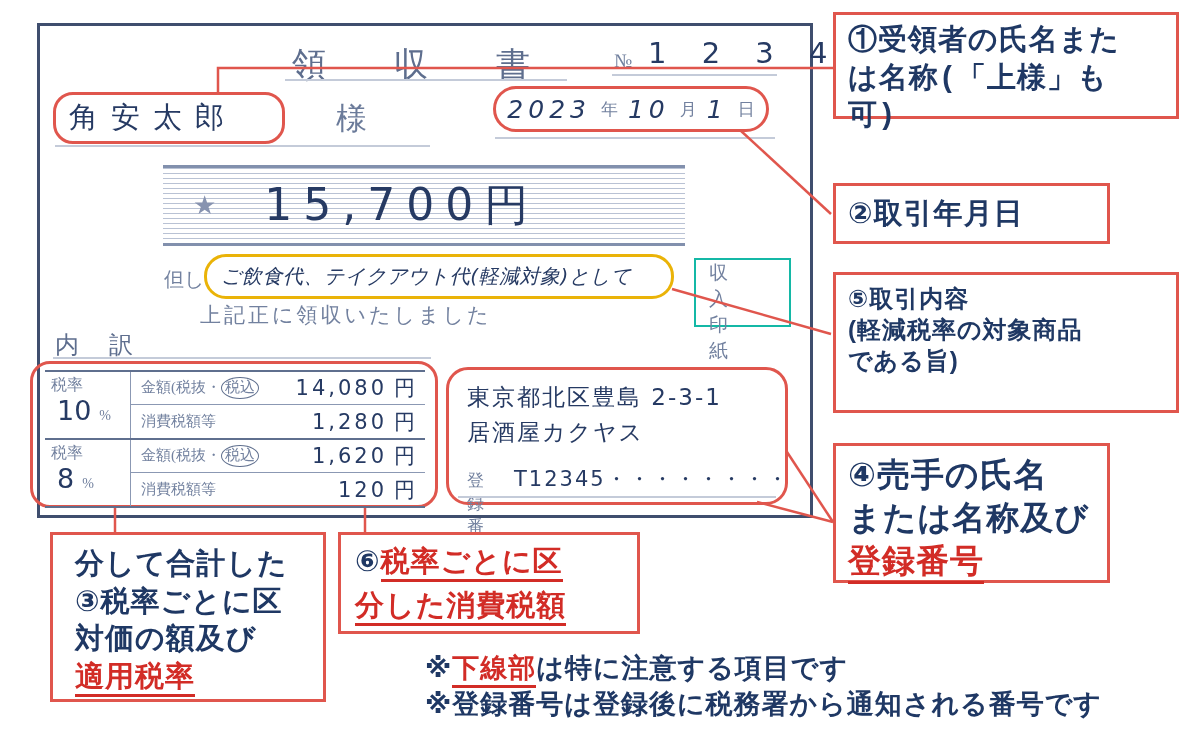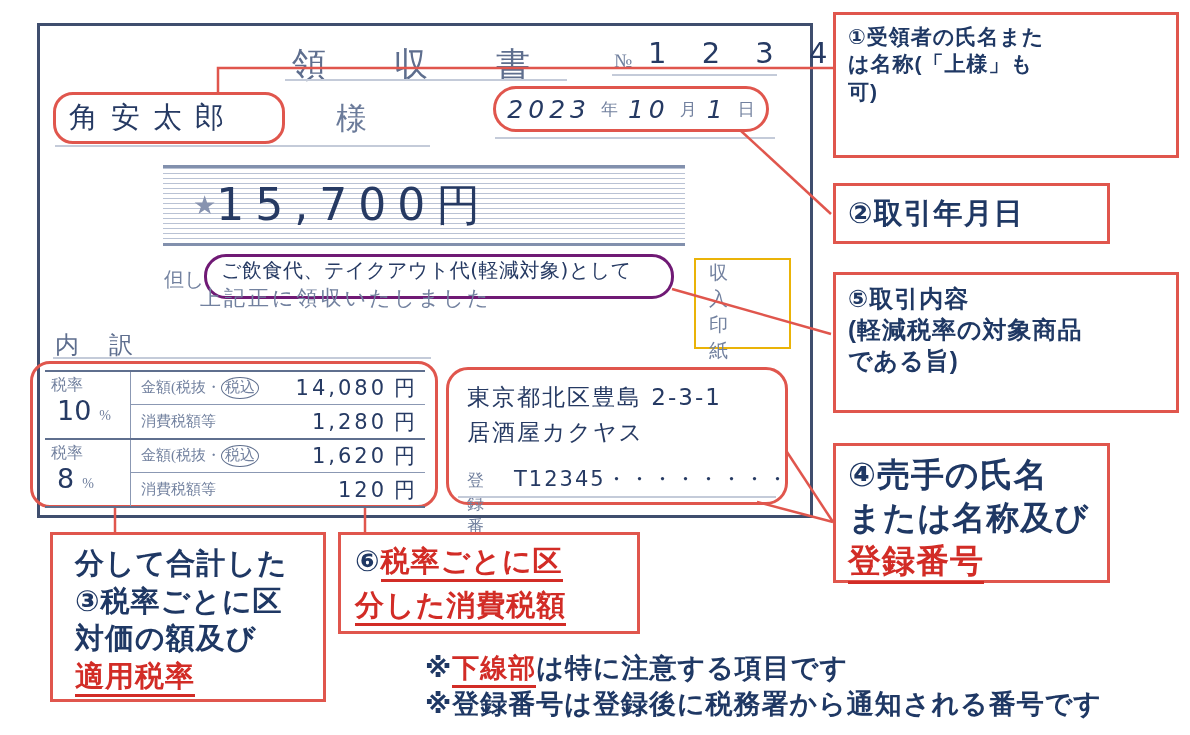--- a/index.html
+++ b/index.html
@@ -43,34 +43,34 @@
   .name-text { font-size:29px; letter-spacing:13px; padding-left:13px; }
   .honorific { left:336px; top:98px; font-size:31px; color:#6b7b9a; }
 
   .amount-box {
     left:163px; top:165px; width:522px; height:81px;
     border-top:3px solid #8290ad; border-bottom:3px solid #8290ad;
     background:repeating-linear-gradient(to bottom,#b9c2d4 0,#b9c2d4 1px,transparent 1px,transparent 5px);
     display:flex; align-items:center;
   }
   .amount-star { font-size:26px; color:#8793b0; margin-left:30px; }
-  .amount-value { font-size:44px; letter-spacing:11px; white-space:nowrap; }
+  .amount-value { font-size:44px; letter-spacing:11px; margin-left:48px; white-space:nowrap; }
 
   .proviso-label { left:164px; top:266px; font-size:20px; }
   .proviso-capsule {
     left:204px; top:254px; width:470px; height:45px;
-    border:3px solid #701a75; border-radius:22px;
-    display:flex; 
+    border:3px solid #eab308; border-radius:22px;
+    display:flex; align-items:center;font-style:italic;
   }
   .proviso-text { font-size:20px; letter-spacing:0.5px; padding-left:14px; white-space:nowrap; }
-  .received { left:200px; top:284px; font-size:21px; letter-spacing:3px; }
+  .received { left:200px; top:301px; font-size:21px; letter-spacing:3px; }
 
   .stamp-box {
-    left:694px; top:258px; width:97px; height:91px;
-    border:2px solid #eab308; display:flex; flex-direction:column;
+    left:694px; top:258px; width:97px; height:69px;
+    border:2px solid #14b8a6; display:flex; flex-direction:column;
     align-items:center; justify-content:space-evenly;
   }
   .stamp-row { font-size:19px; letter-spacing:13px; padding-left:13px; }
 
   .breakdown-label { left:55px; top:329px; font-size:24px; letter-spacing:12px; color:#5e6e8e; white-space:nowrap; }
   .table-capsule {
     left:30px; top:361px; width:408px; height:147px;
     border:3px solid #e0564d; border-radius:20px;
   }
   .tax-table {
@@ -101,21 +101,21 @@
   .seller-reg-label { font-size:17px; }
   .seller-reg-value { font-size:21px; letter-spacing:2px; white-space:nowrap;margin-left:16px; }
 
   
   .callout {
     border:3px solid #e0564d; background:#ffffff;
     color:#1f3864; font-weight:bold; line-height:1.3; letter-spacing:1px;
   }
   .callout .ln { white-space:nowrap; }
   .red-u { color:#d22c26; border-bottom:3px solid #d22c26; padding-bottom:2px; }
-  .box1 { left:833px; top:12px;  width:346px; height:146px; font-size:21px; padding:8px 12px; }
+  .box1 { left:833px; top:12px;  width:346px; height:107px; font-size:29px; padding:8px 12px;font-family:Liberation Mono, monospace; }
   .box2 { left:833px; top:183px; width:277px; height:61px;  font-size:29px; display:flex; align-items:center; padding-left:12px;text-align:center; }
   .box5 { left:833px; top:272px; width:346px; height:141px; font-size:24px; padding:8px 12px; }
   .box4 { left:833px; top:443px; width:277px; height:140px; font-size:33px; padding:8px 12px; }
   .box3 { left:50px;  top:532px; width:276px; height:170px; font-size:29px; padding:10px 0 0 22px; }
   .box6 { left:338px; top:532px; width:302px; height:102px; font-size:29px; padding:8px 0 0 14px; }
 
   .notes { left:425px; top:650px; color:#1f3864; font-weight:bold; font-size:27px; letter-spacing:1px; line-height:1.35; white-space:nowrap; }
 
   .overlay { left:0; top:0; pointer-events:none; z-index:50; }
 </style>

